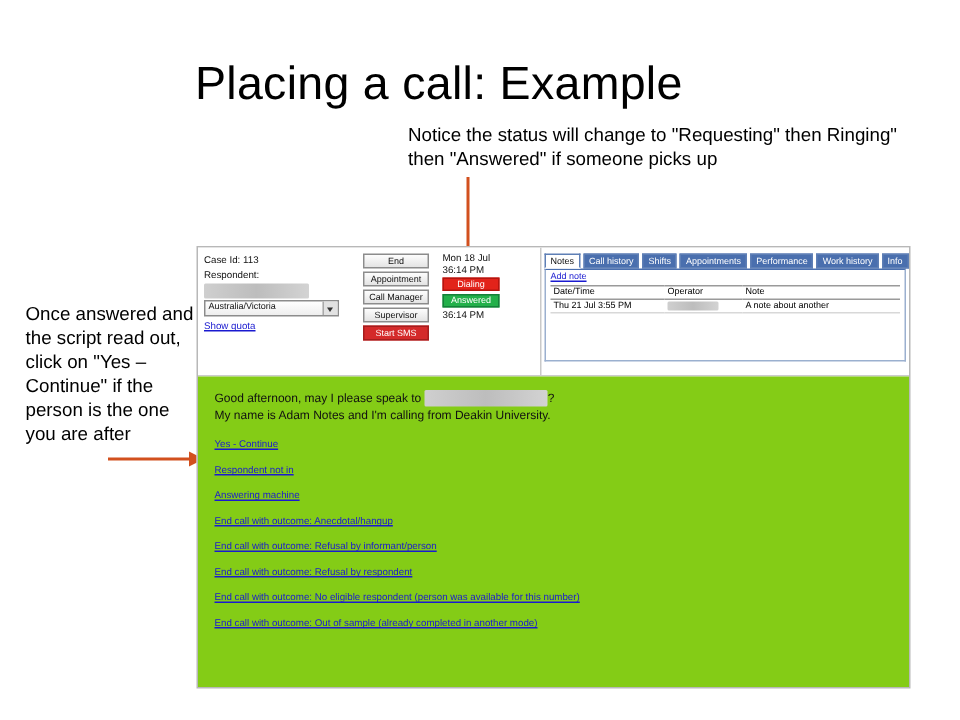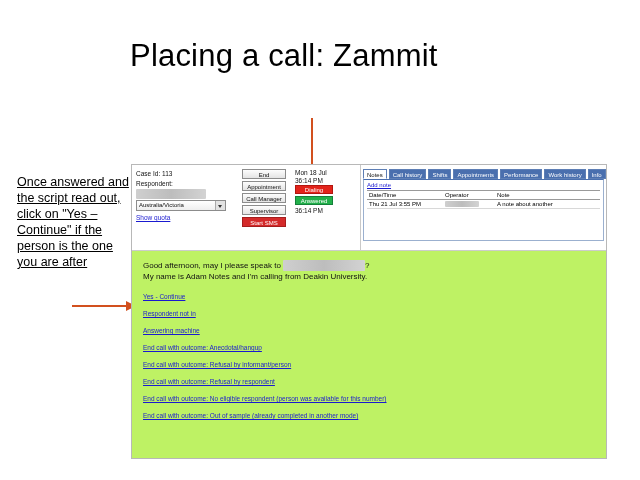--- a/index.html
+++ b/index.html
@@ -34,23 +34,22 @@
     color: #000000;
     line-height: 16px;
   }
   #annotation-top {
     left: 272px;
     top: 82px;
     width: 330px;
   }
   #annotation-left {
     left: 17px;
-    top: 174px;
+    top: 201px;
     width: 112px;
-    text-decoration: underline;
   }
   .arrow {
     position: absolute;
   }
   .arrow .shaft {
     position: absolute;
     background: #d2501e;
   }
   .arrow .head {
     position: absolute;
@@ -297,21 +296,21 @@
     border-bottom: 1px solid #d8d8d8;
     white-space: nowrap;
   }
   
   .script-area {
     position: absolute;
     left: 0;
     right: 0;
     top: 86px;
     bottom: 0;
-    background: #bef264;
+    background: #84cc16;
     padding: 9px 11px;
     box-sizing: border-box;
   }
   .script-line {
     font-size: 8px;
     color: #111;
     line-height: 11px;
   }
   .outcome-list {
     margin-top: 11px;
@@ -324,22 +323,23 @@
     color: #1a1ad0;
     text-decoration: underline;
     white-space: nowrap;
   }
 </style>
 </head>
 <body>
 
 <div class="slide">
 
-  <div id="slide-title">Placing a call: Zammit</div>
-
+  <div id="slide-title">Placing a call: Example</div>
+
+  <div class="annotation" id="annotation-top">Notice the status will change to "Requesting" then Ringing" then "Answered" if someone picks up</div>
   <div class="arrow" id="arrow-top">
     <div class="shaft"></div>
       <div class="head"></div>
   </div>
 
   <div class="annotation" id="annotation-left">Once answered and the script read out, click on "Yes – Continue" if the person is the one you are after</div>
   <div class="arrow" id="arrow-left">
     <div class="shaft"></div>
       <div class="head"></div>
   </div>

